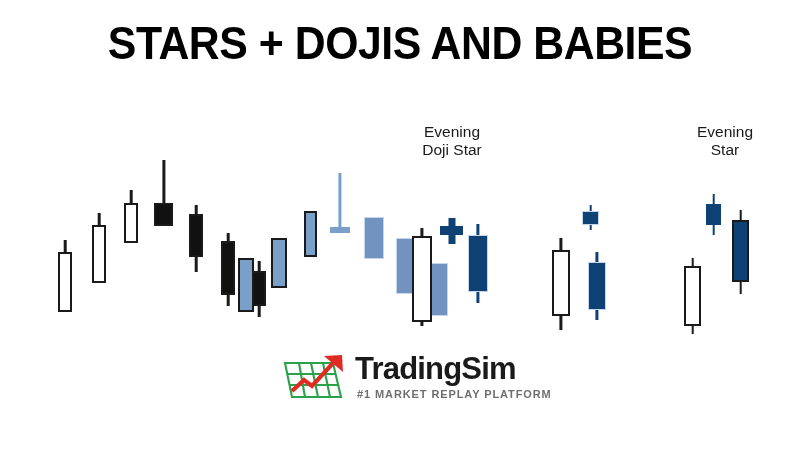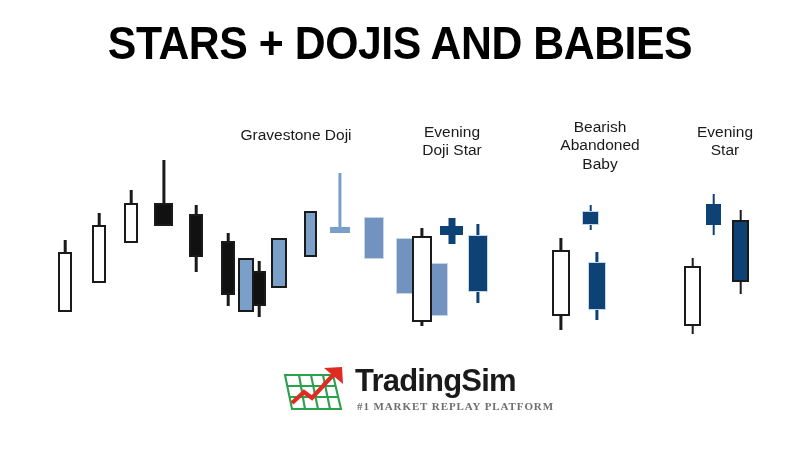--- a/index.html
+++ b/index.html
@@ -76,21 +76,21 @@
     position: absolute;
     left: 0;
     width: 100%;
     box-sizing: border-box;
   }
 
   
   .logo {
     position: absolute;
     left: 283px;
-    top: 363px;
+    top: 351px;
     width: 240px;
     height: 62px;
   }
   .logo-mark {
     position: absolute;
     left: 0;
     top: 2px;
     width: 66px;
     height: 50px;
   }
@@ -102,21 +102,21 @@
     font-weight: bold;
     font-size: 31px;
     color: #1a1a1a;
     letter-spacing: -0.8px;
     white-space: nowrap;
   }
   .logo-tagline {
     position: absolute;
     left: 74px;
     top: 37px;
-    font-family: Liberation Serif, serif;
+    font-family: Liberation Sans, sans-serif;
     font-size: 11px;
     font-weight: bold;
     letter-spacing: 0.9px;
     color: #6e6e6e;
     white-space: nowrap;
   }
 </style>
 </head>
 <body>
 
@@ -151,21 +151,20 @@
             <div class="wick" style="top: 233px; height: 73px; width: 2.6px; background: rgb(26, 26, 26);"></div>
             <div class="body" style="top: 241px; height: 54px; background: rgb(17, 17, 17); border: 2.6px solid rgb(26, 26, 26);"></div>
           </div>
           <div class="candle" style="left: 234px; top: 0px; width: 14px; height: 450px;">
             <div class="wick" style="top: 261px; height: 56px; width: 2.6px; background: rgb(26, 26, 26);"></div>
             <div class="body" style="top: 271px; height: 35px; background: rgb(17, 17, 17); border: 2.6px solid rgb(26, 26, 26);"></div>
           </div>
         </div>
       </div>
       <div class="pattern" style="left: 196px; width: 200px;">
-        <div class="pattern-label" style="top: 126px;">Gravestone Doji</div>
         <div class="chart">
           <div class="candle" style="left: 42px; top: 0px; width: 16px; height: 450px;">
             <div class="wick" style="top: 258px; height: 54px; width: 2.6px; background: rgb(26, 26, 26);"></div>
             <div class="body" style="top: 258px; height: 54px; background: rgb(122, 159, 201); border: 2.6px solid rgb(26, 26, 26);"></div>
           </div>
           <div class="candle" style="left: 75px; top: 0px; width: 16px; height: 450px;">
             <div class="wick" style="top: 238px; height: 50px; width: 2.6px; background: rgb(26, 26, 26);"></div>
             <div class="body" style="top: 238px; height: 50px; background: rgb(122, 159, 201); border: 2.6px solid rgb(26, 26, 26);"></div>
           </div>
           <div class="candle" style="left: 108px; top: 0px; width: 13px; height: 450px;">
@@ -202,23 +201,20 @@
             <div class="wick" style="top: 218px; height: 26px; width: 7px; background: rgb(14, 66, 117);"></div>
             <div class="body" style="top: 226px; height: 9px; background: rgb(14, 66, 117);"></div>
           </div>
           <div class="candle" style="left: 76px; top: 0px; width: 20px; height: 450px;">
             <div class="wick" style="top: 224px; height: 79px; width: 3.2px; background: rgb(14, 66, 117);"></div>
             <div class="body" style="top: 235px; height: 57px; background: rgb(14, 66, 117); border: 1.5px solid rgb(197, 214, 234);"></div>
           </div>
         </div>
       </div>
       <div class="pattern" style="left: 530px; width: 140px;">
-        <div class="pattern-label" style="top: 118px;">Bearish
-Abandoned
-Baby</div>
         <div class="chart">
           <div class="candle" style="left: 52px; top: 0px; width: 17px; height: 450px;">
             <div class="wick" style="top: 205px; height: 25px; width: 2.6px; background: rgb(14, 66, 117);"></div>
             <div class="body" style="top: 211px; height: 14px; background: rgb(14, 66, 117); border: 1.5px solid rgb(197, 214, 234);"></div>
           </div>
           <div class="candle" style="left: 22px; top: 0px; width: 18px; height: 450px;">
             <div class="wick" style="top: 238px; height: 92px; width: 3.2px; background: rgb(26, 26, 26);"></div>
             <div class="body" style="top: 250px; height: 66px; background: rgb(255, 255, 255); border: 2.6px solid rgb(26, 26, 26);"></div>
           </div>
           <div class="candle" style="left: 58px; top: 0px; width: 18px; height: 450px;">

